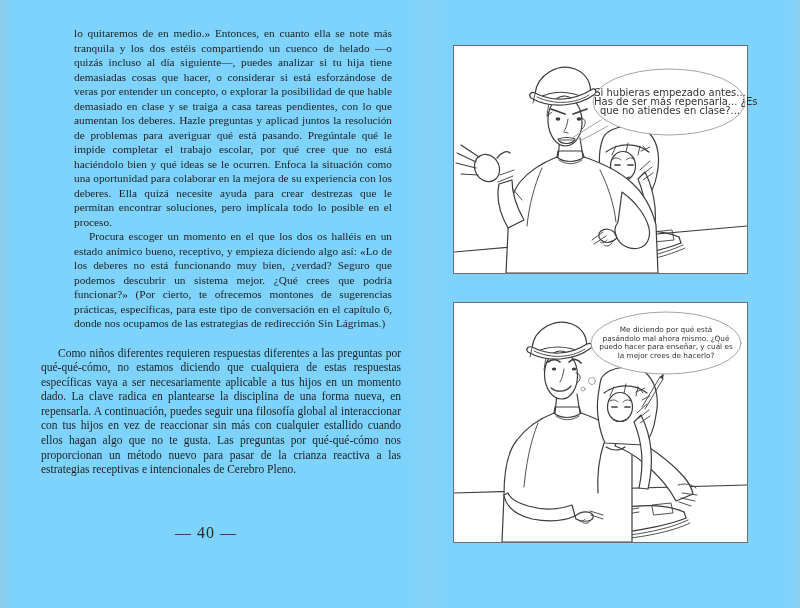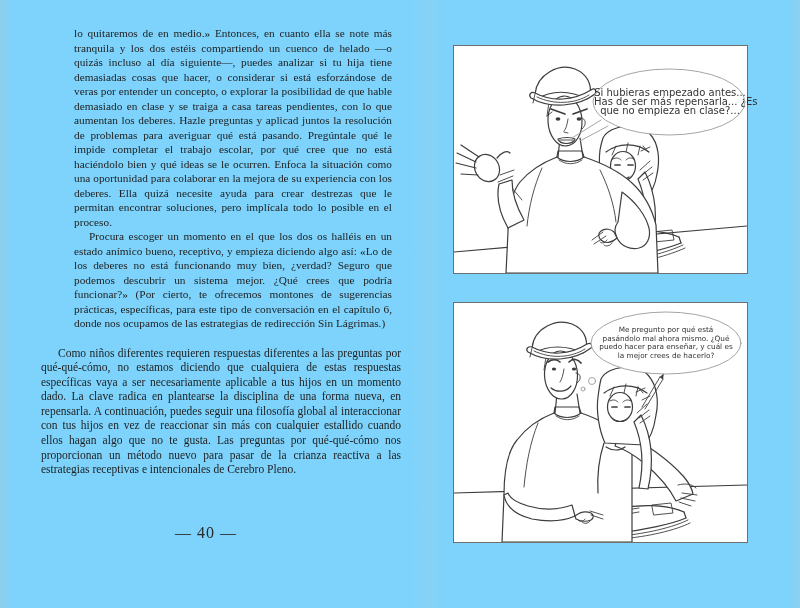--- a/index.html
+++ b/index.html
@@ -136,21 +136,21 @@
       </g>
 
       <g>
         <path class="bub" d="M147,74 L118,92 M154,80 L126,95"></path>
         <ellipse class="bub" cx="215" cy="56" rx="76" ry="33"></ellipse>
       </g>
     </svg>
     <div id="bubble-text-1" class="bubble-text">
       <div>Si hubieras empezado antes...</div>
       <div>Has de ser más repensarla... ¿Es</div>
-      <div>que no empieza en clase?...</div>
+      <div>que no atiendes en clase?...</div>
     </div>
   </div>
 
   <div id="title-2" class="panel-title">FORMULAR LAS TRES PREGUNTAS</div>
 
   <div id="panel-2" class="panel">
     <svg class="art" viewBox="0 0 293 239">
 
       <path d="M0,190 L293,182"></path>
 
@@ -213,19 +213,19 @@
         </g>
       </g>
 
       <g>
         <ellipse class="bub" cx="212" cy="40" rx="75" ry="31"></ellipse>
         <circle class="bub" cx="138" cy="78" r="3.5"></circle>
         <circle class="bub" cx="129" cy="86" r="2"></circle>
       </g>
     </svg>
     <div id="bubble-text-2" class="bubble-text">
-      <div>Me pregunto por qué está</div>
+      <div>Me diciendo por qué está</div>
       <div>pasándolo mal ahora mismo. ¿Qué</div>
       <div>puedo hacer para enseñar, y cuál es</div>
       <div>la mejor crees de hacerlo?</div>
     </div>
   </div>
 </div>
 
 </body></html>

